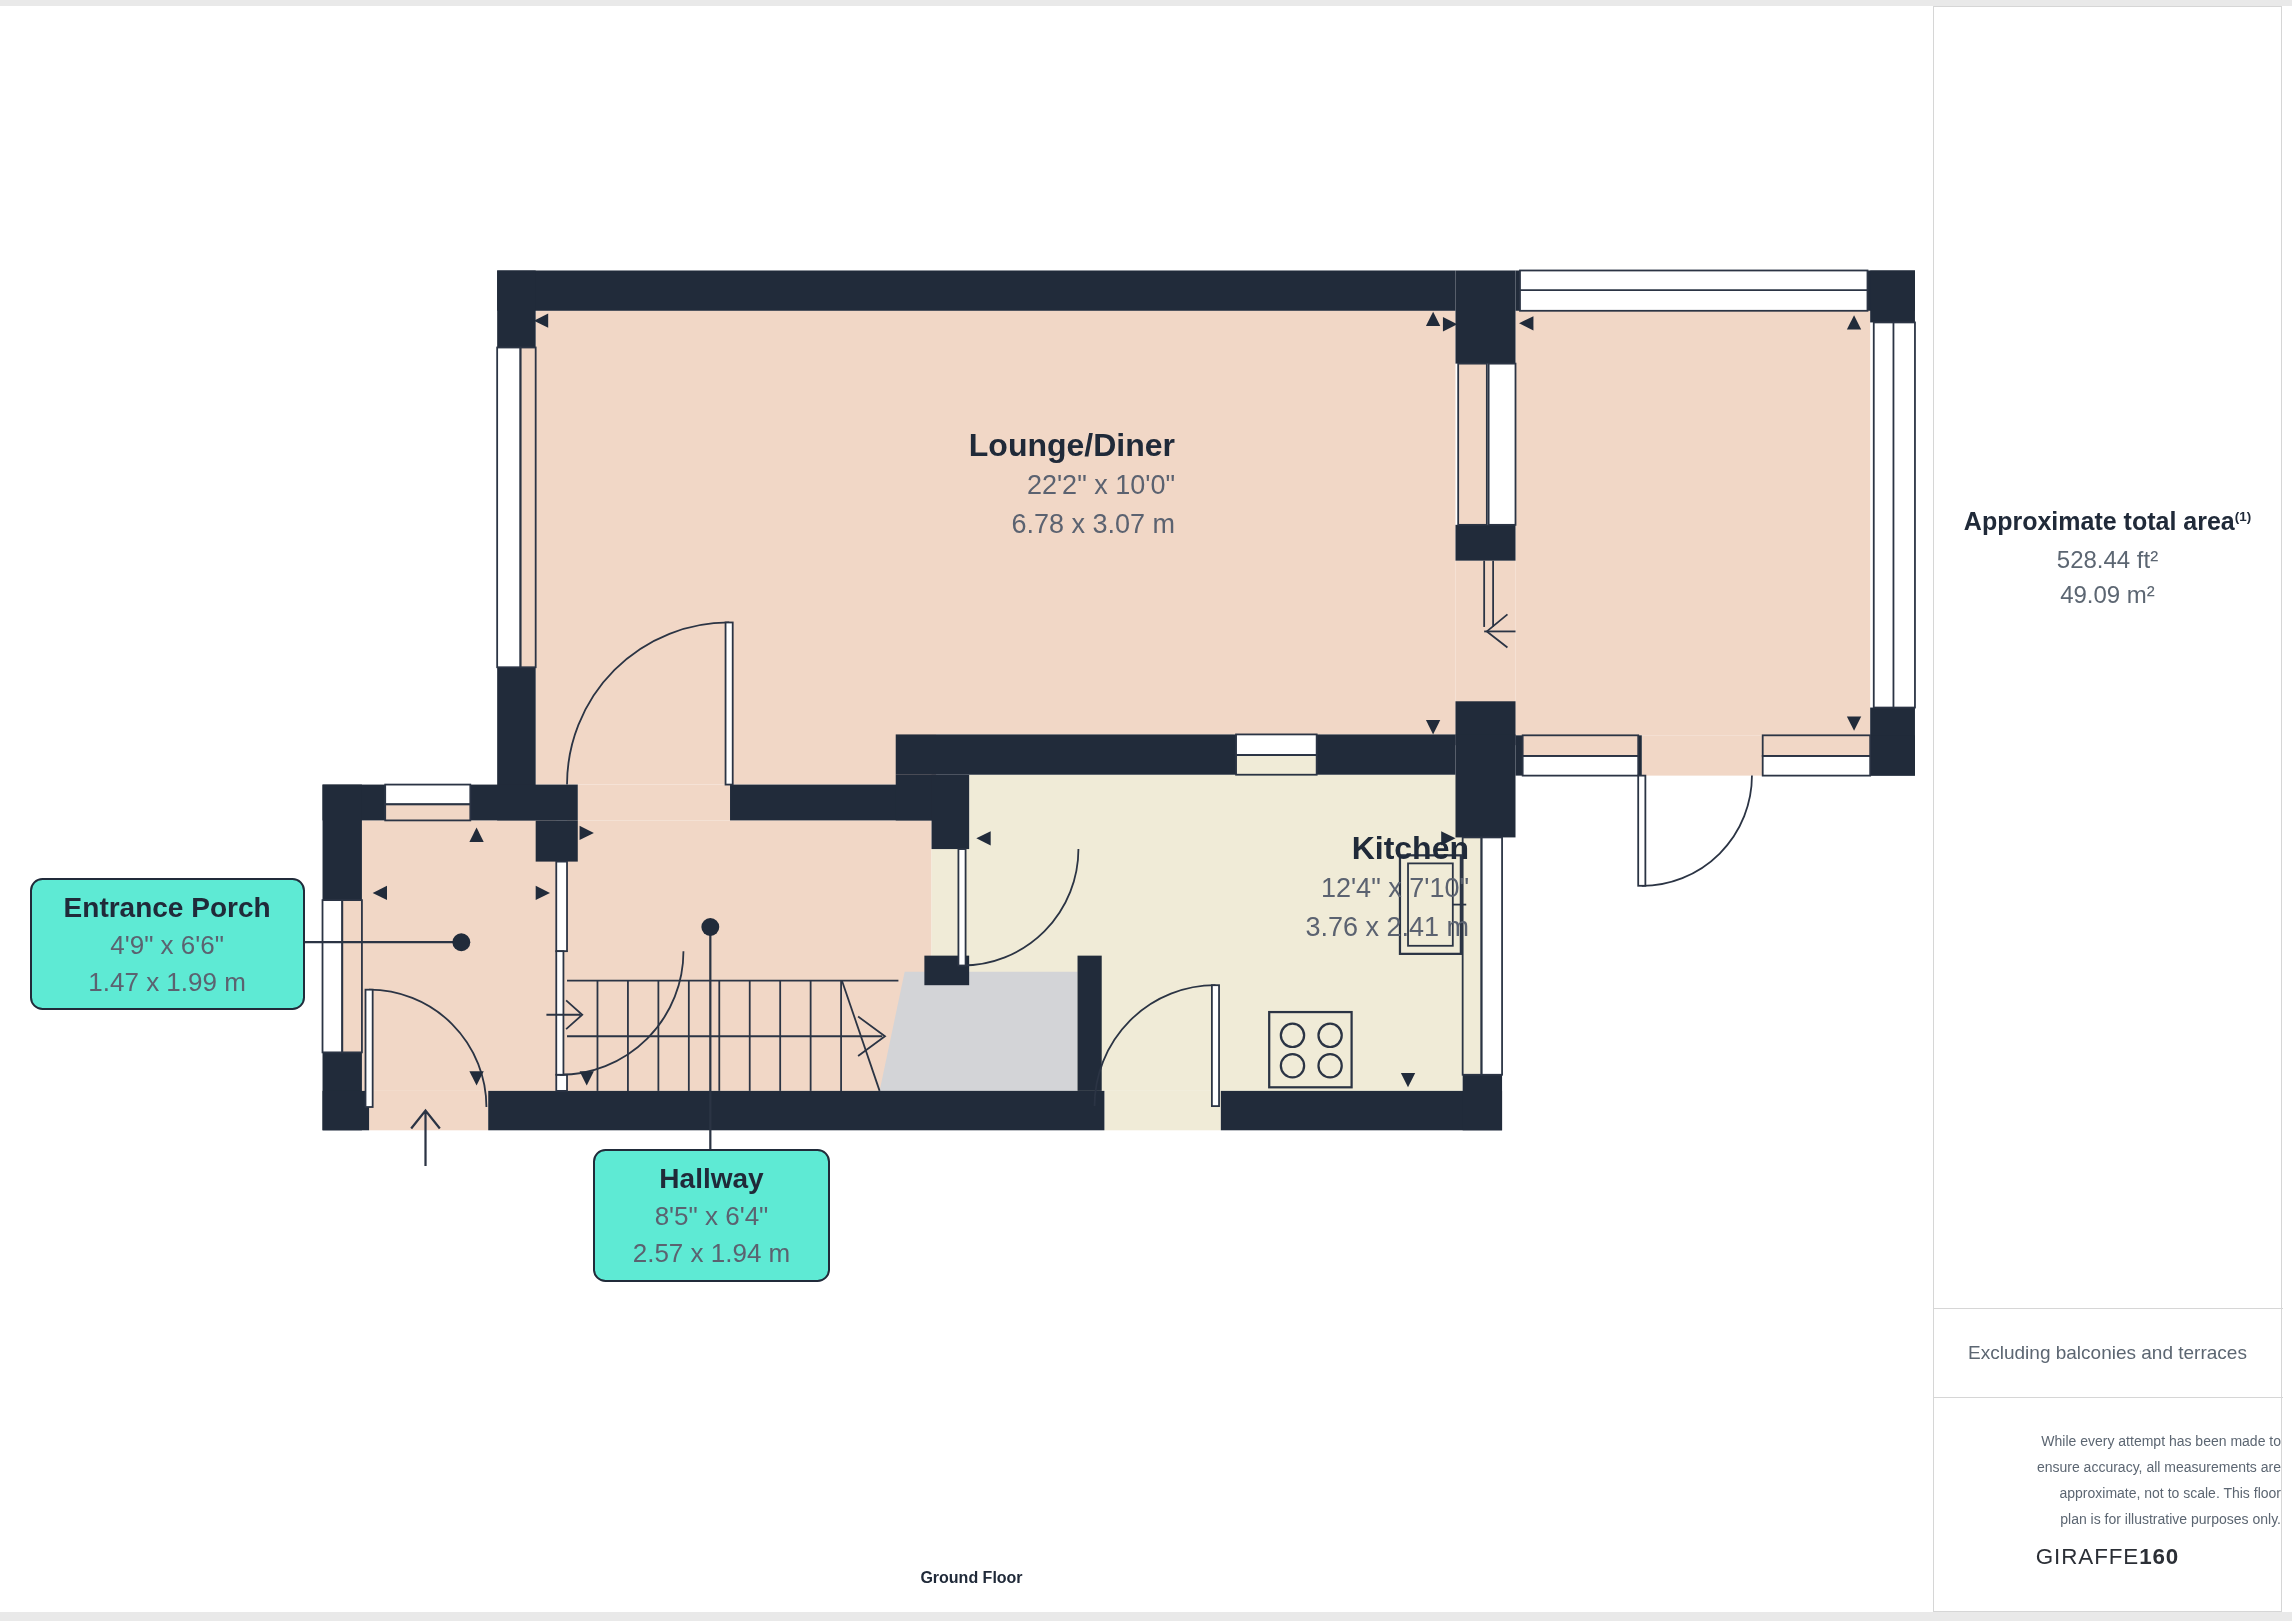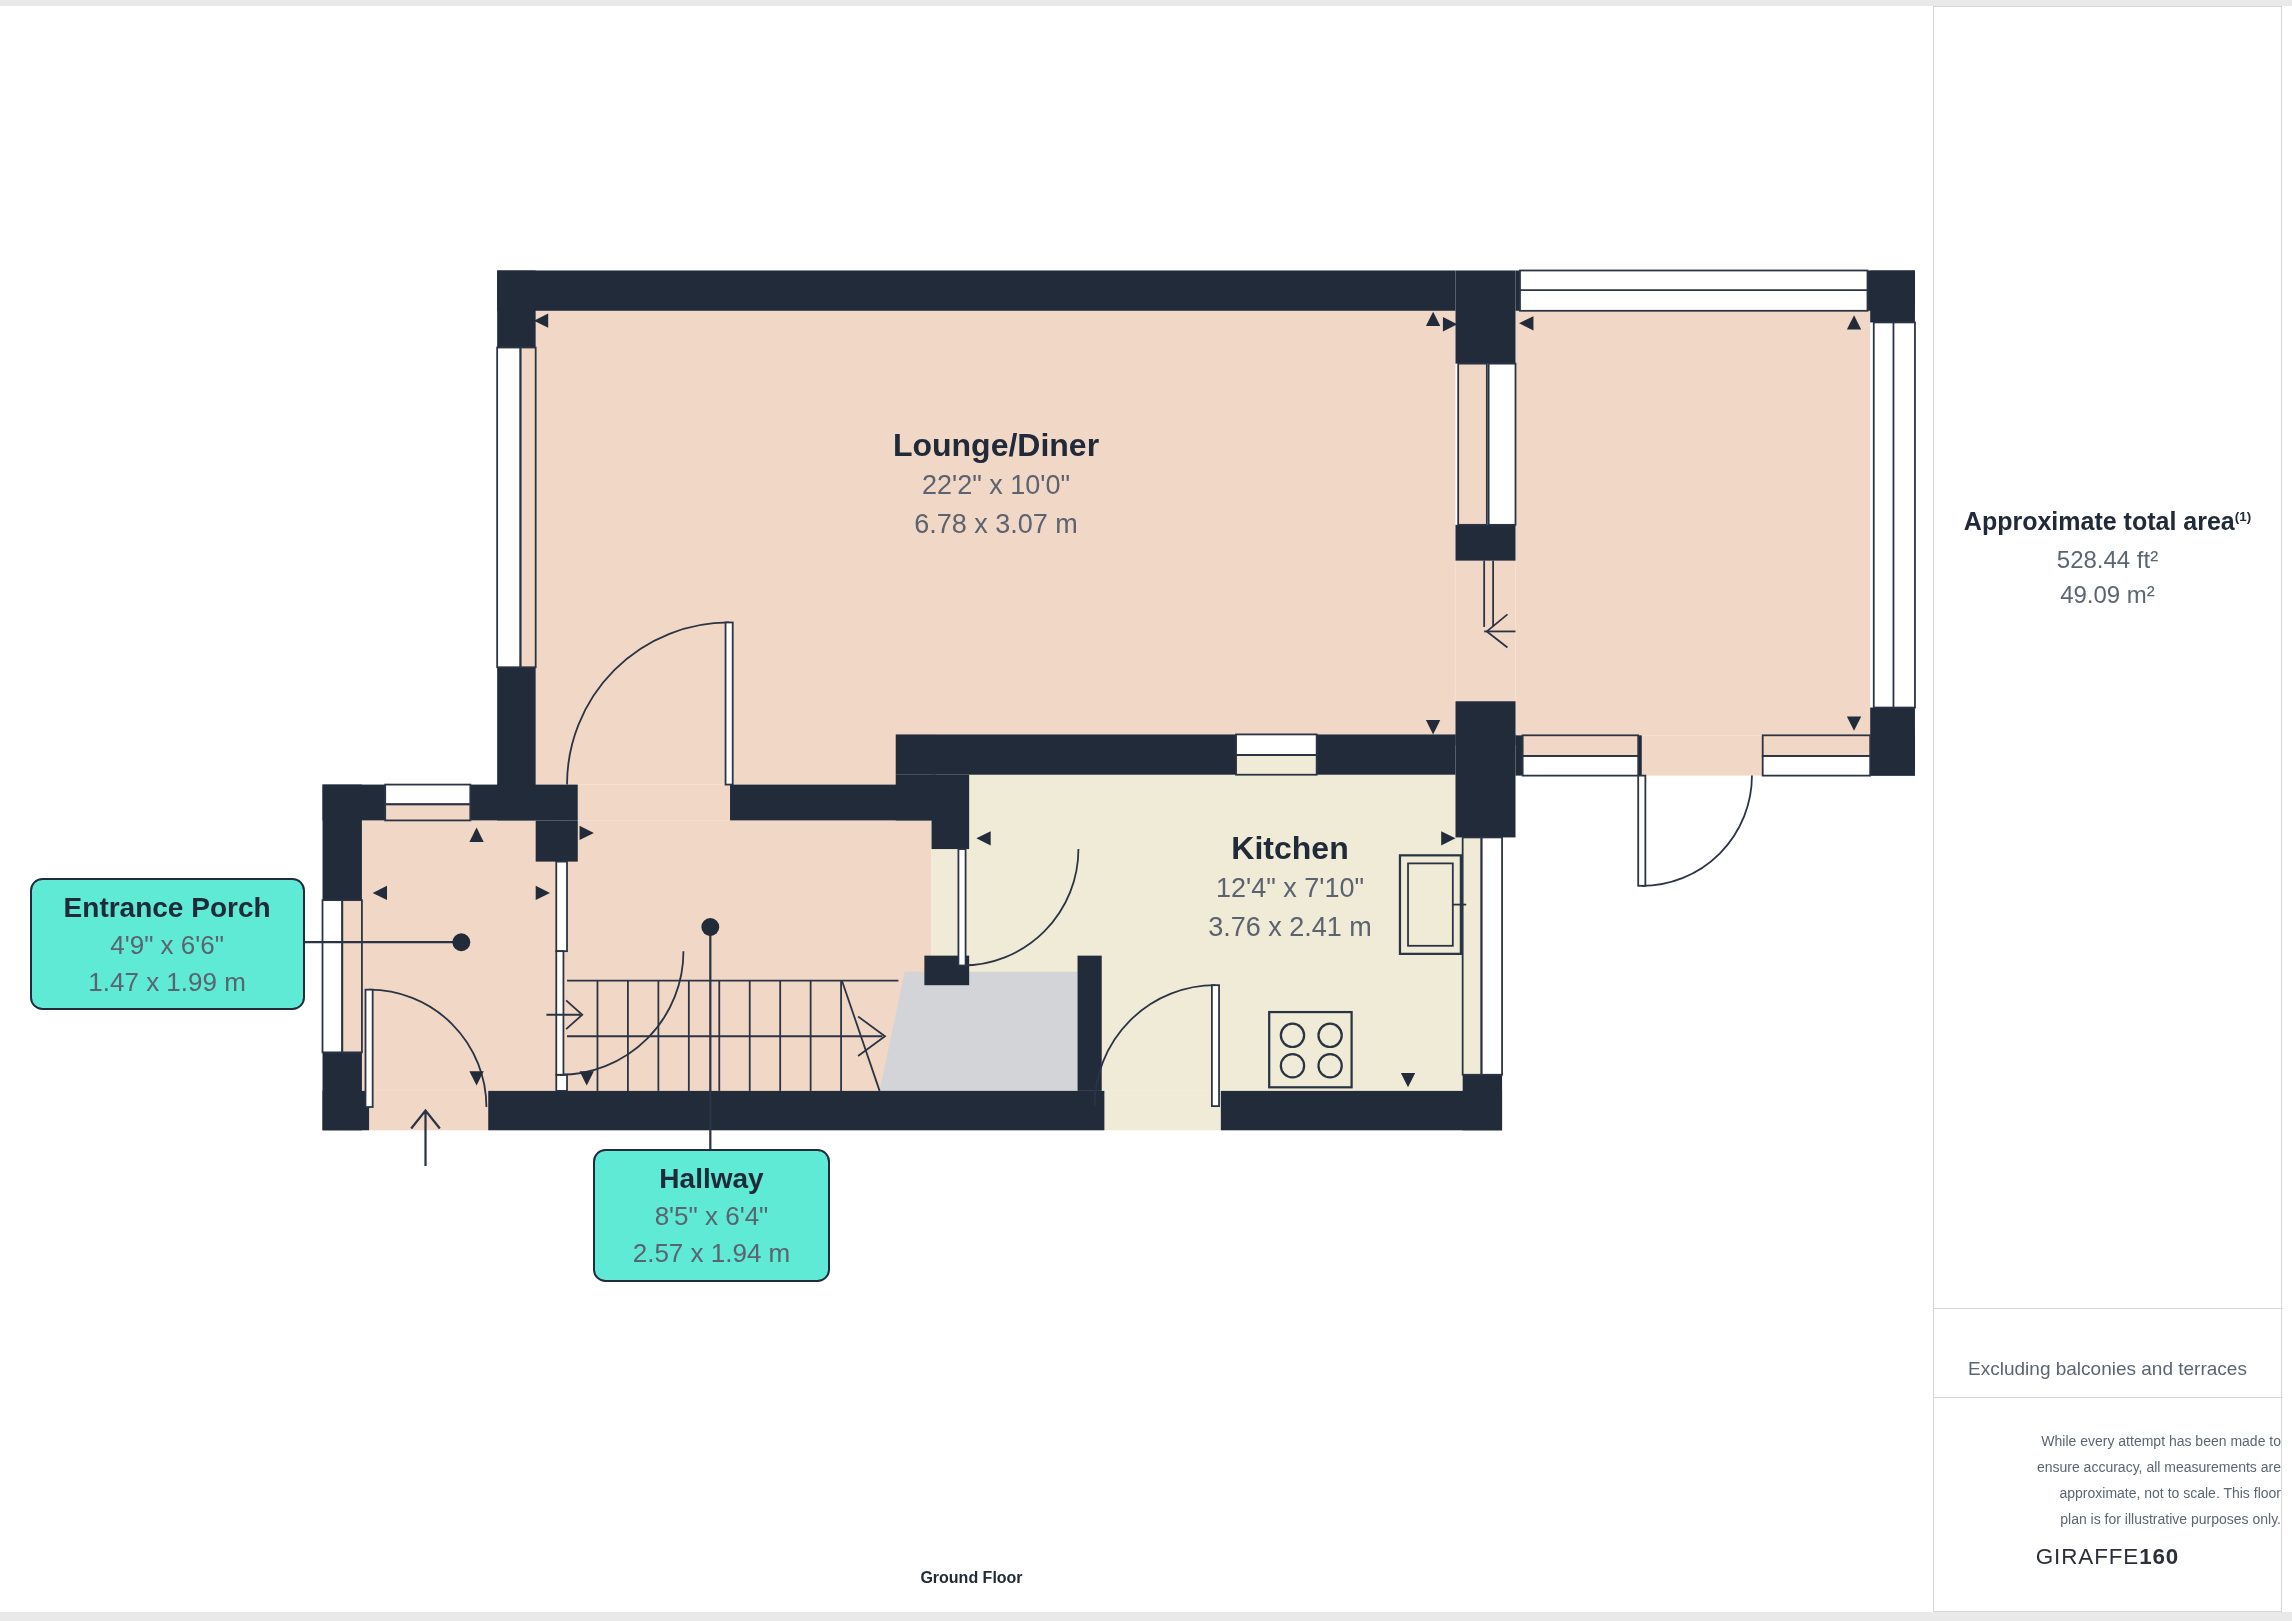--- a/index.html
+++ b/index.html
@@ -15,39 +15,39 @@
   .gray{fill:var(--stairs_gray);}
   .win{fill:#ffffff;stroke:var(--line);stroke-width:2;}
   .strip-o{fill:none;stroke:var(--line);stroke-width:2;}
   .ln{stroke:var(--line);stroke-width:2;fill:none;}
   .ln25{stroke:var(--line);stroke-width:2.5;fill:none;}
   .leaf{fill:#ffffff;stroke:var(--line);stroke-width:2;}
   .tri{fill:var(--wall);}
   .dot{fill:var(--wall);}
   .fix{fill:var(--kitchen_cream);stroke:var(--line);stroke-width:2.5;}
 
-  .room-label{position:absolute;text-align:center;pointer-events:none;}
+  .room-label{position:absolute;text-align:right;pointer-events:none;}
   .room-label .rname{font-weight:bold;font-size:32px;line-height:41px;color:var(--title_text);}
   .room-label .rdim{font-size:27px;line-height:39px;color:var(--dim_text);}
 
   .callout{
     position:absolute;background:#5eead4;border:2.2px solid var(--wall);
     border-radius:12.5px;text-align:center;box-sizing:border-box;
   }
   .callout .rname{font-weight:bold;font-size:28px;line-height:38px;color:var(--title_text);margin-top:9px;}
   .callout .rdim{font-size:26px;line-height:37px;color:var(--dim_text);}
 
   .sidebar{position:absolute;left:1933px;top:6.3px;width:349px;height:1606px;
     border:0.9px solid var(--divider_gray);box-sizing:border-box;background:#fff;}
   .sb-divider{position:absolute;left:1933px;width:350px;height:0.9px;background:var(--divider_gray);}
   .sb-text{position:absolute;left:1934px;width:347px;text-align:center;}
   .area-title{font-weight:bold;font-size:25px;color:var(--title_text);}
   .area-title sup{font-size:13.4px;}
   .area-val{font-size:24px;color:var(--muted_text);}
-  .sb-note{font-size:19px;color:var(--muted_text);margin-top:16px;}
+  .sb-note{font-size:19px;color:var(--muted_text);}
   .sb-disc{font-size:14px;line-height:26px;color:var(--muted_text);text-align:right;}
   .brand{font-size:22.4px;letter-spacing:0.9px;color:var(--brand_text);}
   .brand .b{font-weight:bold;}
   .floor-label{position:absolute;left:837px;top:1569px;width:269px;text-align:center;
     font-weight:bold;font-size:16px;color:var(--title_text);}
 </style>
 </head>
 <body>
 
 <div class="page">

